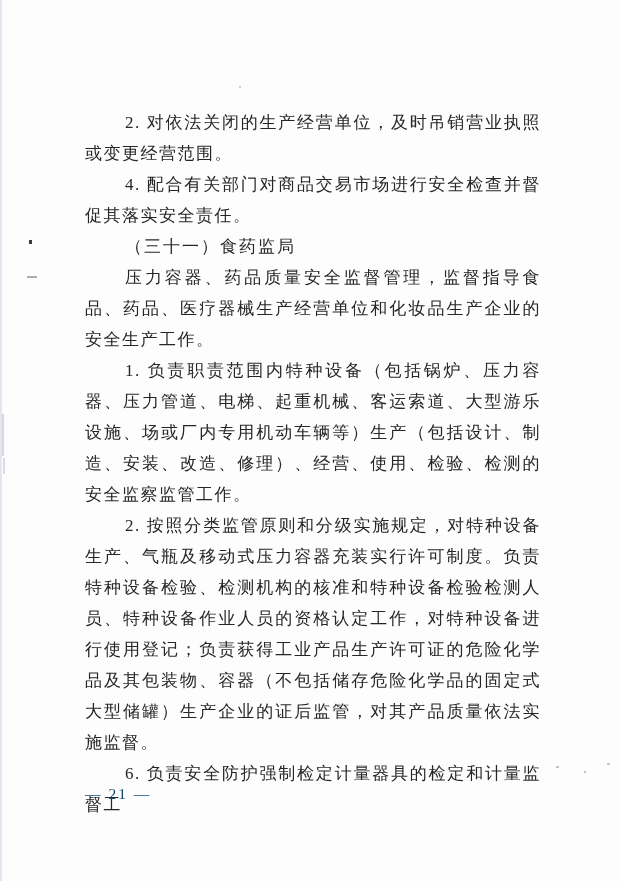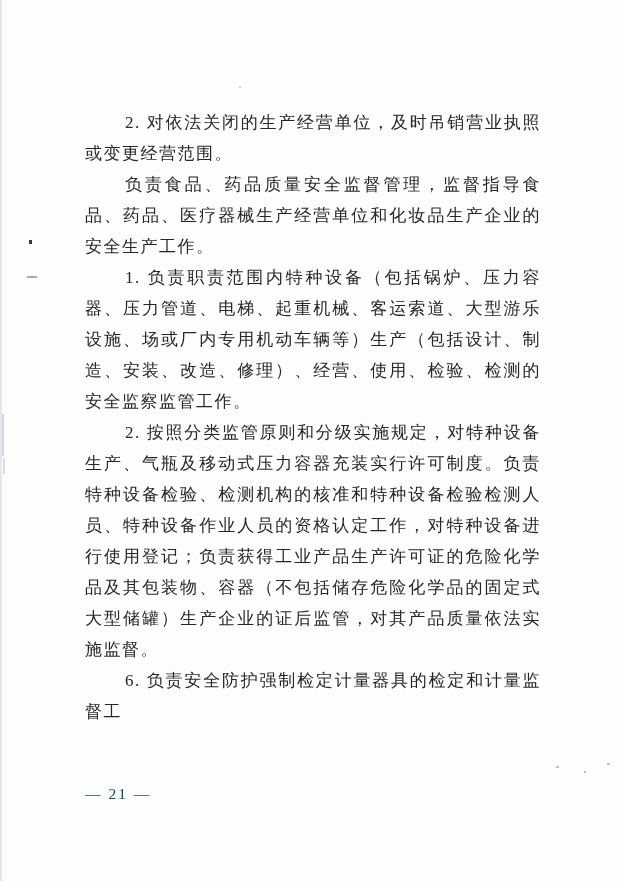--- a/index.html
+++ b/index.html
@@ -57,21 +57,23 @@
   .sp7 { left: 607px; top: 763px; width: 3px; height: 2px; background:#9a9a9a; opacity:.55; }
   .sp8 { left: 239px; top: 86px;  width: 2px; height: 2px; background:#aaa; opacity:.5; }
 </style>
 </head>
 <body>
 
 <div class="scan-edge"></div>
 
 <main class="text-block">
   <p class="body-para">2. 对依法关闭的生产经营单位，及时吊销营业执照或变更经营范围。</p>
-  <p class="body-para">负责食品、药品质量安全监督管理，监督指导食品、药品、医疗器械生产经营单位和化妆品生产企业的安全生产工作。</p>
+  <p class="body-para">4. 配合有关部门对商品交易市场进行安全检查并督促其落实安全责任。</p>
+  <h3 class="heading-para">（三十一）食药监局</h3>
+  <p class="body-para">压力容器、药品质量安全监督管理，监督指导食品、药品、医疗器械生产经营单位和化妆品生产企业的安全生产工作。</p>
   <p class="body-para">1. 负责职责范围内特种设备（包括锅炉、压力容器、压力管道、电梯、起重机械、客运索道、大型游乐设施、场或厂内专用机动车辆等）生产（包括设计、制造、安装、改造、修理）、经营、使用、检验、检测的安全监察监管工作。</p>
   <p class="body-para">2. 按照分类监管原则和分级实施规定，对特种设备生产、气瓶及移动式压力容器充装实行许可制度。负责特种设备检验、检测机构的核准和特种设备检验检测人员、特种设备作业人员的资格认定工作，对特种设备进行使用登记；负责获得工业产品生产许可证的危险化学品及其包装物、容器（不包括储存危险化学品的固定式大型储罐）生产企业的证后监管，对其产品质量依法实施监督。</p>
   <p class="body-para">6. 负责安全防护强制检定计量器具的检定和计量监督工</p>
 </main>
 
 <div class="page-number">— 21 —</div>
 
 <div class="speck sp1"></div>
 <div class="speck sp2"></div>
 <div class="speck sp3"></div>

